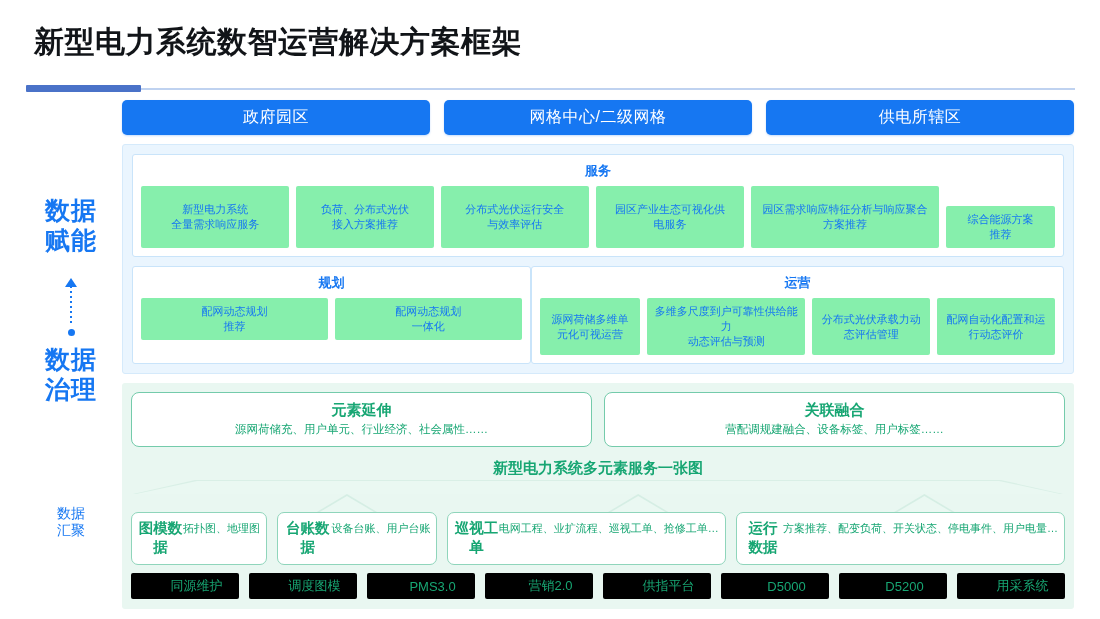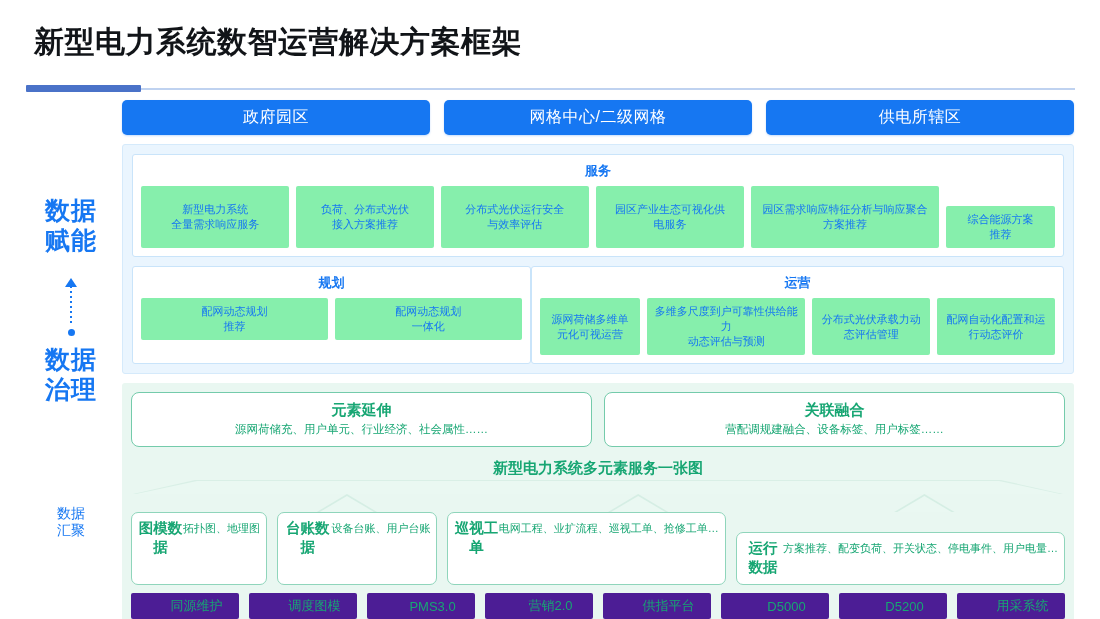--- a/index.html
+++ b/index.html
@@ -140,21 +140,21 @@
     background: #ffffff; border: 1px solid #8fd5bb; border-radius: 7px;
     padding: 6px 6px 7px 6px; text-align: center;
     display: flex; flex-direction: row; justify-content: center;
     min-height: 44px;
   }
   .data-title { color: #17a673; font-size: 14.5px; font-weight: bold; line-height: 19px; }
   .data-sub   { color: #17a673; font-size: 11px; line-height: 16px; margin-top: 1px; white-space: nowrap; }
 
   .sys-row { display: flex; gap: 10px; margin-top: 8px; }
   .sys-tag {
-    flex: 1; background: #4c1d95; border-radius: 2px; height: 26px;
+    flex: 1; background: #000000; border-radius: 2px; height: 26px;
     color: #17a673; font-size: 13px;
     display: flex; align-items: center; justify-content: center; padding-left: 23px;
   }
 </style>
 </head>
 <body>
 
 <div class="page">
 
   <div class="title">新型电力系统数智运营解决方案框架</div>
@@ -272,21 +272,21 @@
             <div class="data-sub">拓扑图、地理图</div>
           </div>
           <div class="data-card" style="flex: 0.72 1 0%;">
             <div class="data-title">台账数据</div>
             <div class="data-sub">设备台账、用户台账</div>
           </div>
           <div class="data-card" style="flex: 1.3 1 0%;">
             <div class="data-title">巡视工单</div>
             <div class="data-sub">电网工程、业扩流程、巡视工单、抢修工单…</div>
           </div>
-          <div class="data-card" style="flex: 1.55 1 0%; margin-top: 20px;">
+          <div class="data-card" style="flex: 1.55 1 0%;">
             <div class="data-title">运行数据</div>
             <div class="data-sub">方案推荐、配变负荷、开关状态、停电事件、用户电量…</div>
           </div>
         </div>
 
       <div class="sys-row">
           <div class="sys-tag">同源维护</div>
           <div class="sys-tag">调度图模</div>
           <div class="sys-tag">PMS3.0</div>
           <div class="sys-tag">营销2.0</div>

